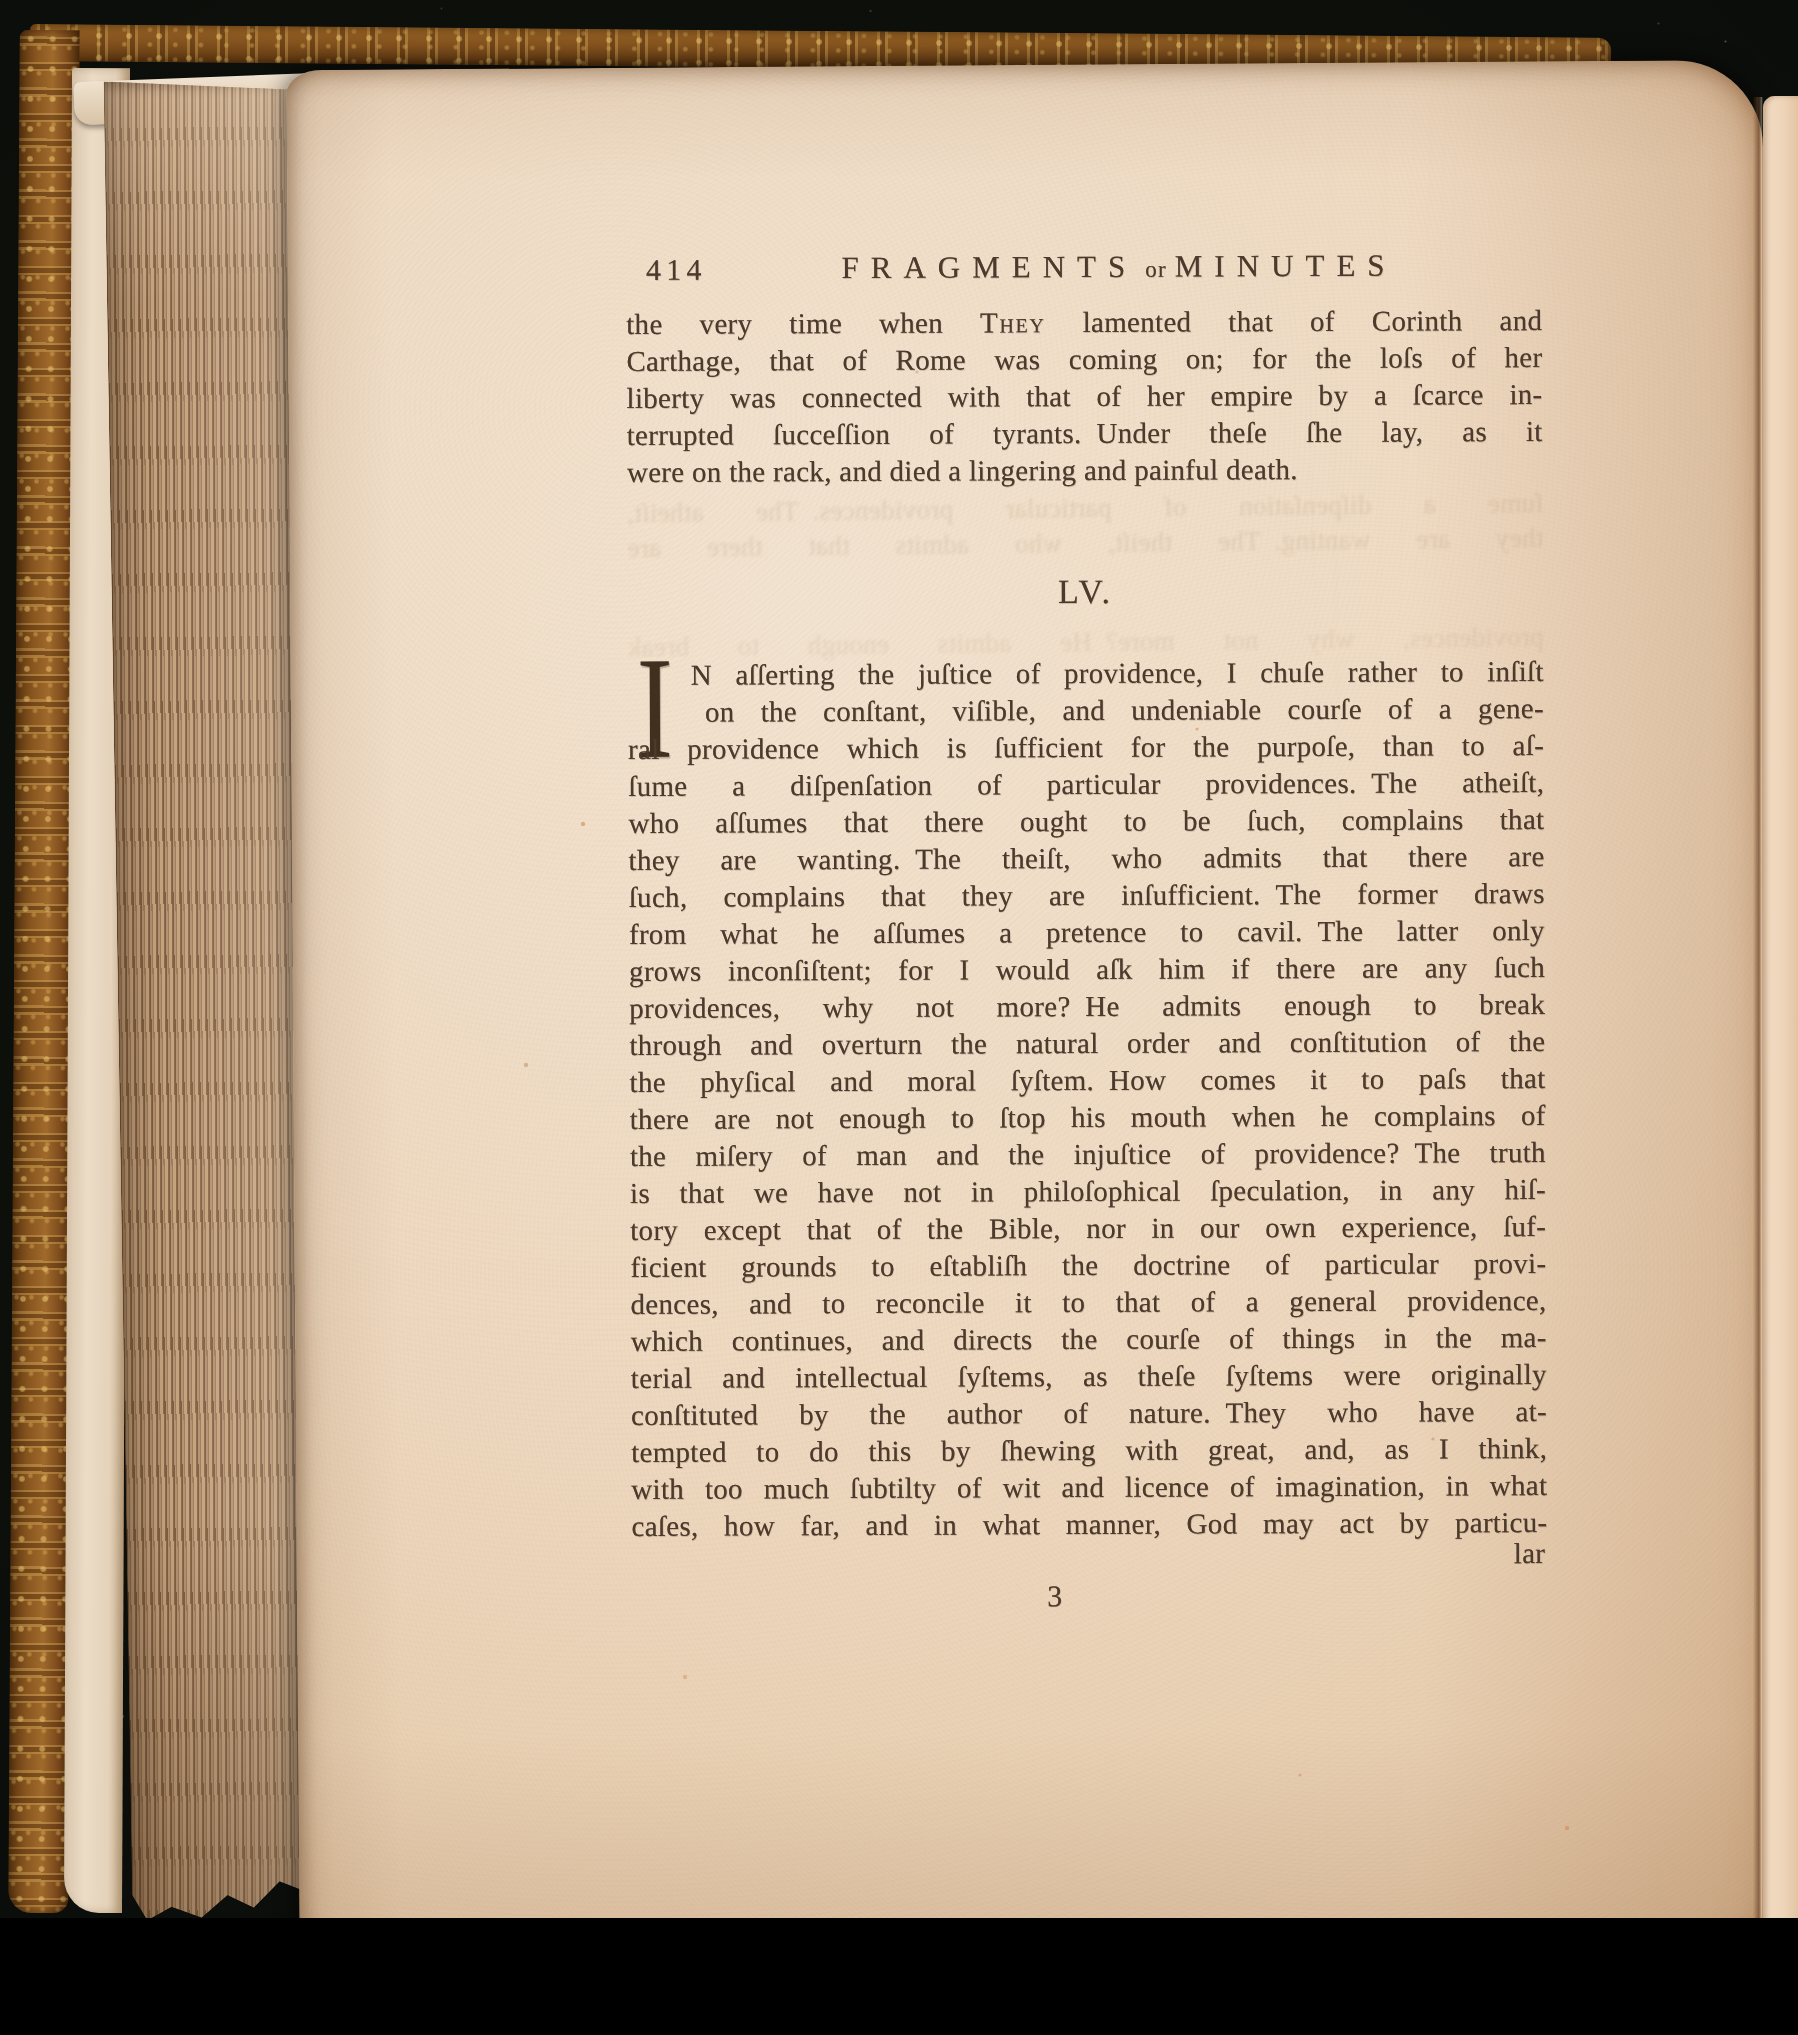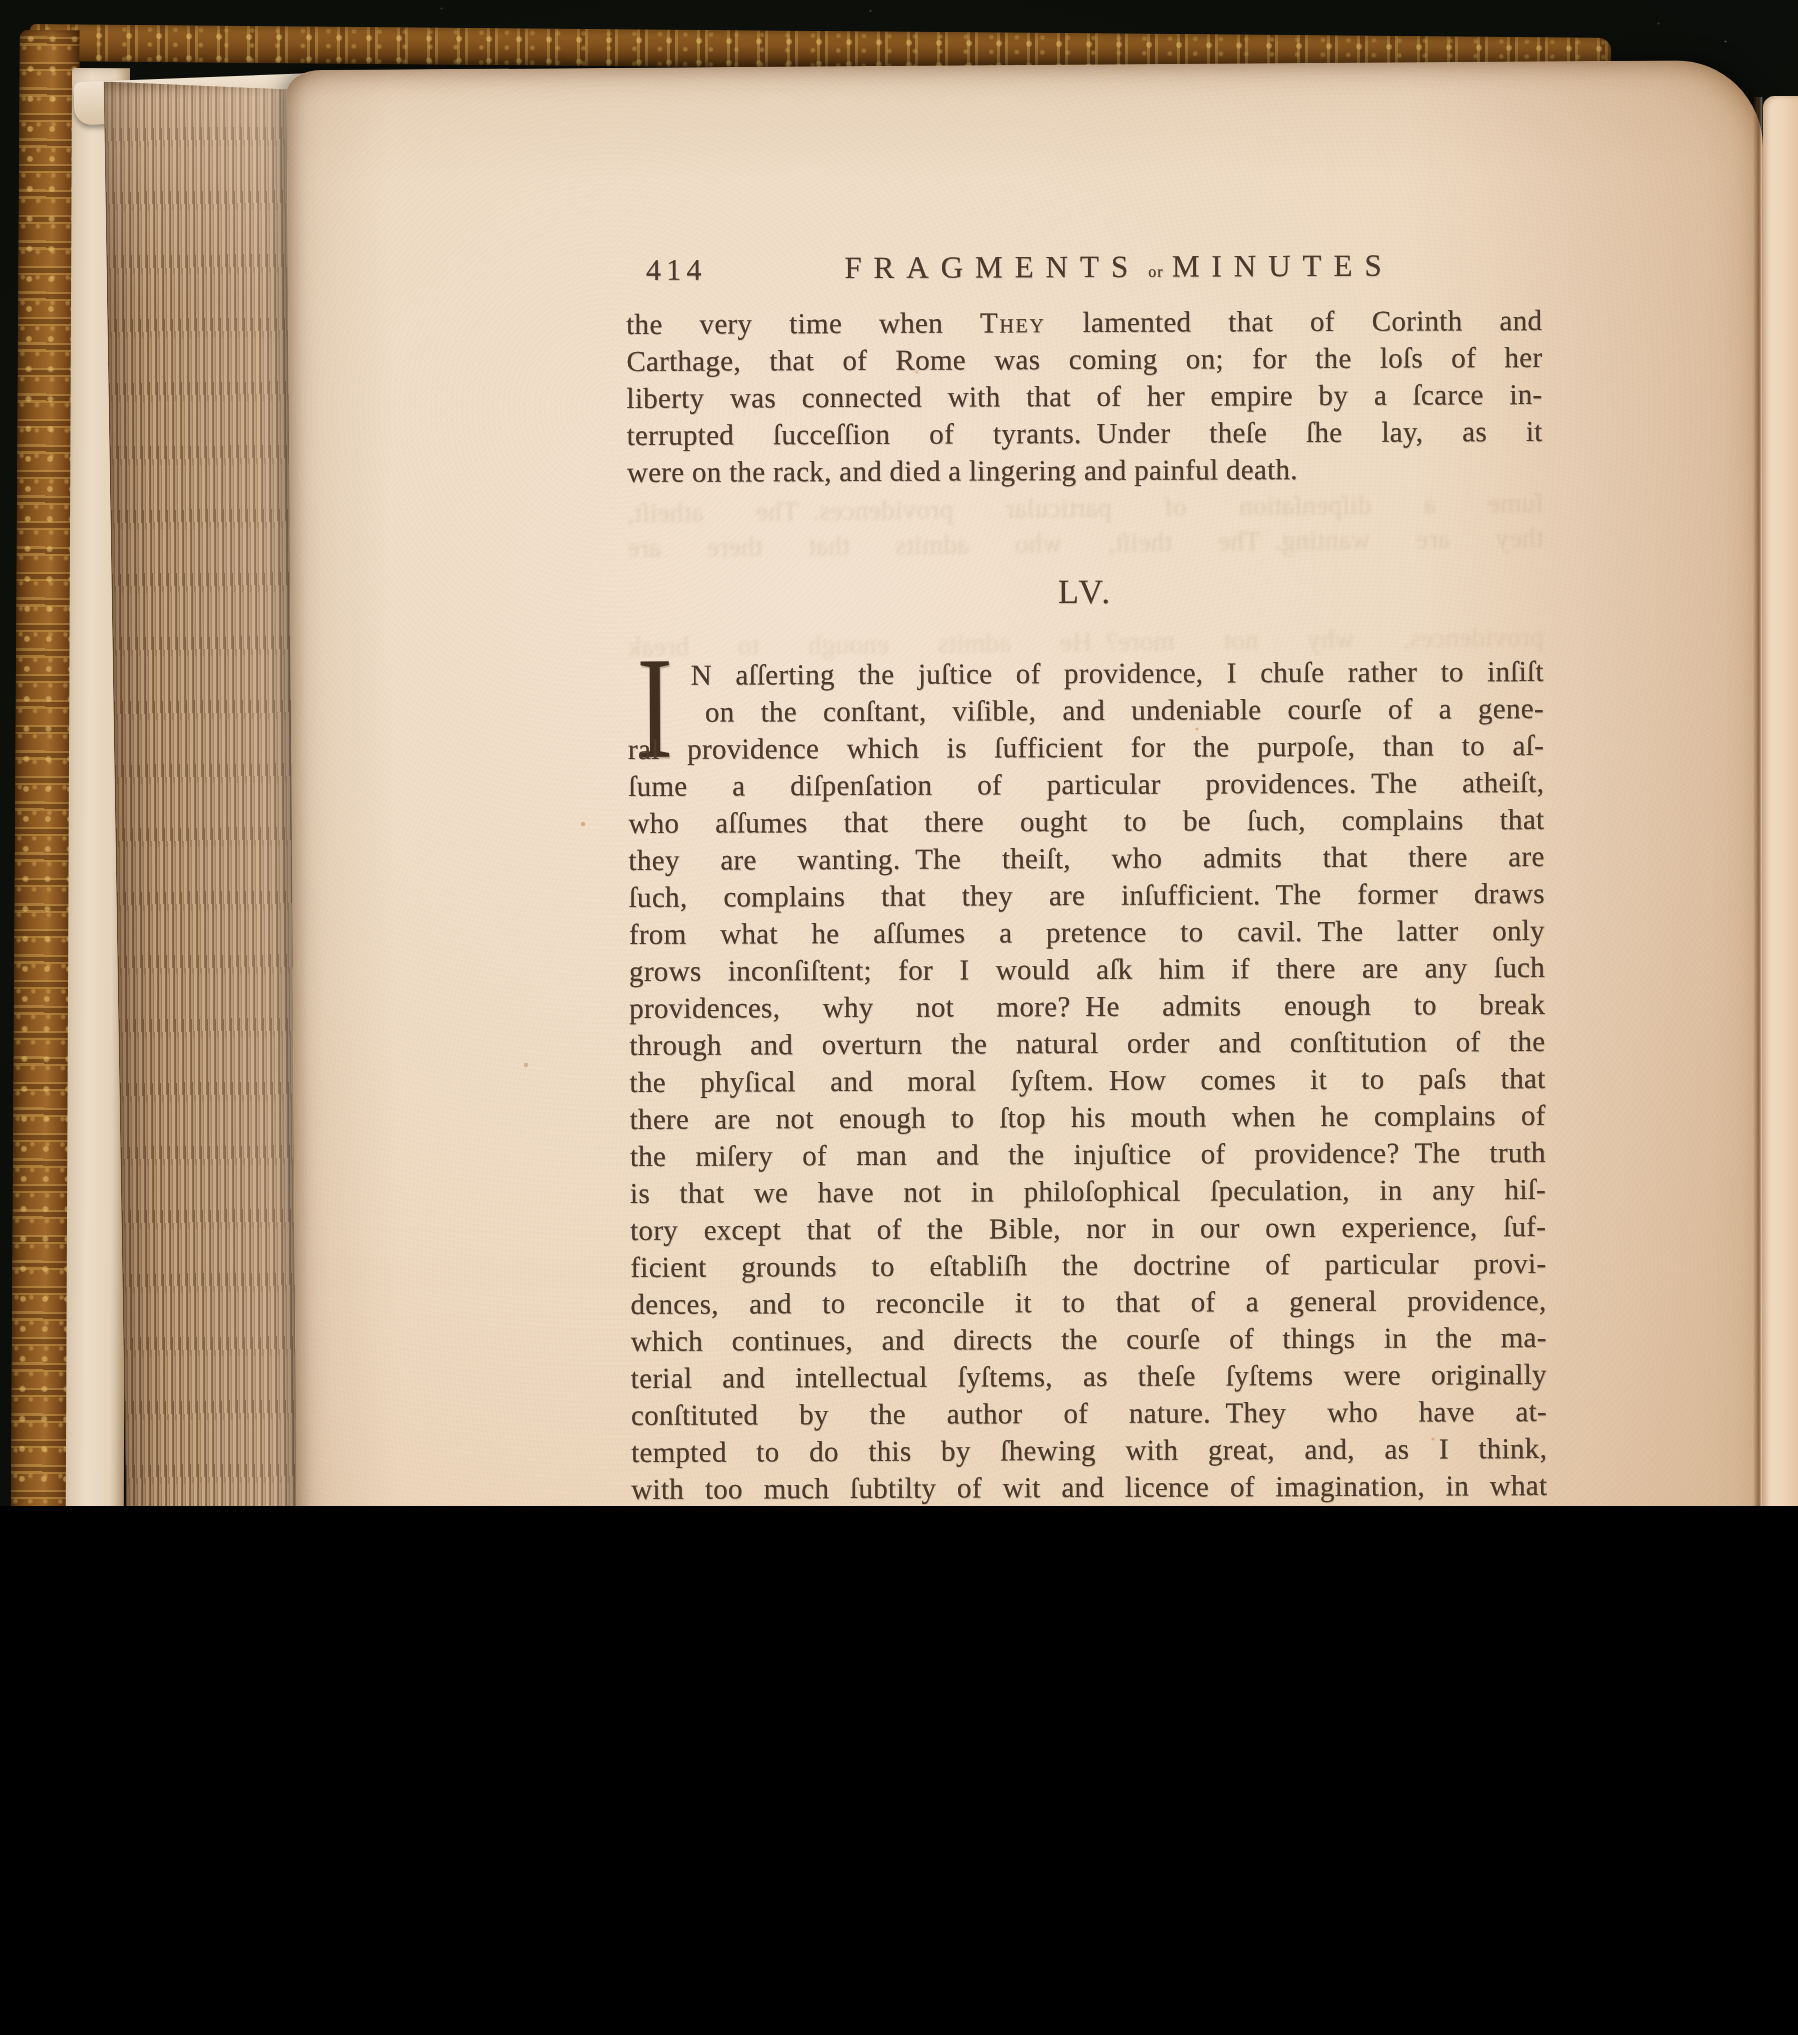--- a/index.html
+++ b/index.html
@@ -1,16 +1,16 @@
 <!DOCTYPE html>
 <html style="font-size:9.3px"><head>
 <meta charset="utf-8">
 <style>
   html,body{margin:0;padding:0;background:#000;}
-  #stage{position:relative;width:1799px;height:1506px;overflow:hidden;
+  #stage{position:relative;width:1799px;height:1918px;overflow:hidden;
          background:radial-gradient(140% 120% at 45% 45%, #10120d 0%, #0b0d0a 60%, #070806 100%);
          font-family:"Liberation Serif", serif;}
   
   .dust{position:absolute;left:0;top:0;width:1.2px;height:1.2px;border-radius:50%;
         box-shadow:
          87px 186px 0 1.2px rgba(230,238,226,.22), 55px 661px 0 0.6px rgba(230,238,226,.28),
          35px 1206px 0 0.6px rgba(230,238,226,.2), 122px 1716px 0 1.2px rgba(230,238,226,.18),
          1725px 41px 0 0.6px rgba(230,238,226,.3), 1658px 23px 0 0.6px rgba(230,238,226,.2),
          870px 10.4px 0 0.6px rgba(230,238,226,.2), 441px 8px 0 0.6px rgba(230,238,226,.16),
          1339px 2017px 0 0.6px rgba(230,238,226,.2), 713px 2011px 0 0.6px rgba(230,238,226,.16),
@@ -73,21 +73,21 @@
       1566px 1827px 0 1.2px rgba(198,110,52,.35), 916px 371px 0 0.6px rgba(188,100,46,.3),
       525px 1064px 0 1.2px rgba(150,90,40,.3), 1299px 1774px 0 0.6px rgba(188,100,46,.3);}
   
   #text-block{position:absolute;left:629px;top:249px;width:916px;height:1421px;transform:rotate(-.25deg);
     color:#4c3a2d;font-size:29px;letter-spacing:0.3px;
     text-shadow:0.6px 0.9px 0.6px rgba(70,50,35,.22), 0 0 0.6px rgba(70,50,35,.5);}
   #running-head{position:absolute;top:0;left:0;right:0;height:41px;}
   #page-number{position:absolute;left:20px;top:2.3px;font-size:30px;letter-spacing:5.2px;}
   #running-title{position:absolute;left:70px;right:0;top:0;text-align:center;font-size:31px;}
   .rt-caps{letter-spacing:12px;}
-  .rt-conn{font-size:16px;letter-spacing:1.2px;padding:0 8px;}
+  .rt-conn{font-size:23px;letter-spacing:1.2px;padding:0 8px;}
   .para{position:absolute;left:0;right:0;}
   #paragraph-1{top:55px;}
   #paragraph-2{top:406px;}
   .line{height:37px;line-height:37px;}
   .jline{text-align:justify;text-align-last:justify;}
   .line.last{text-align:left;text-align-last:left;}
   .sc{font-variant:small-caps;letter-spacing:1.7px;}
   #section-heading{position:absolute;top:322px;left:0;right:0;text-align:center;
     font-size:34px;letter-spacing:2.9px;height:41px;line-height:41px;}
   #drop-cap{position:absolute;top:399px;left:9.3px;font-size:146px;line-height:116px;height:116px;

